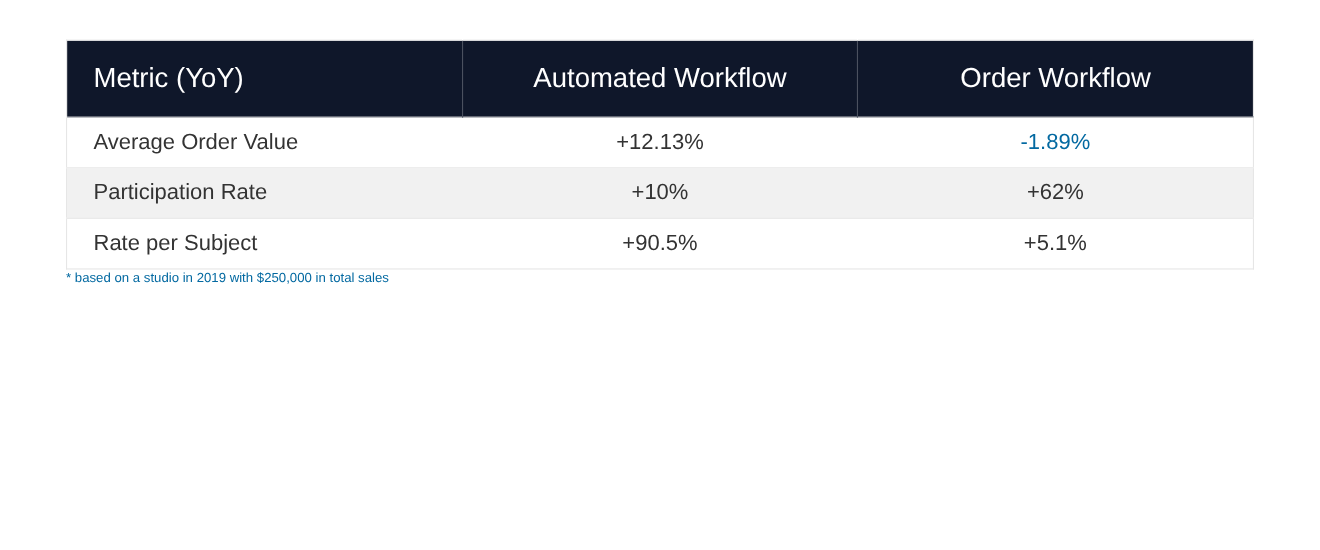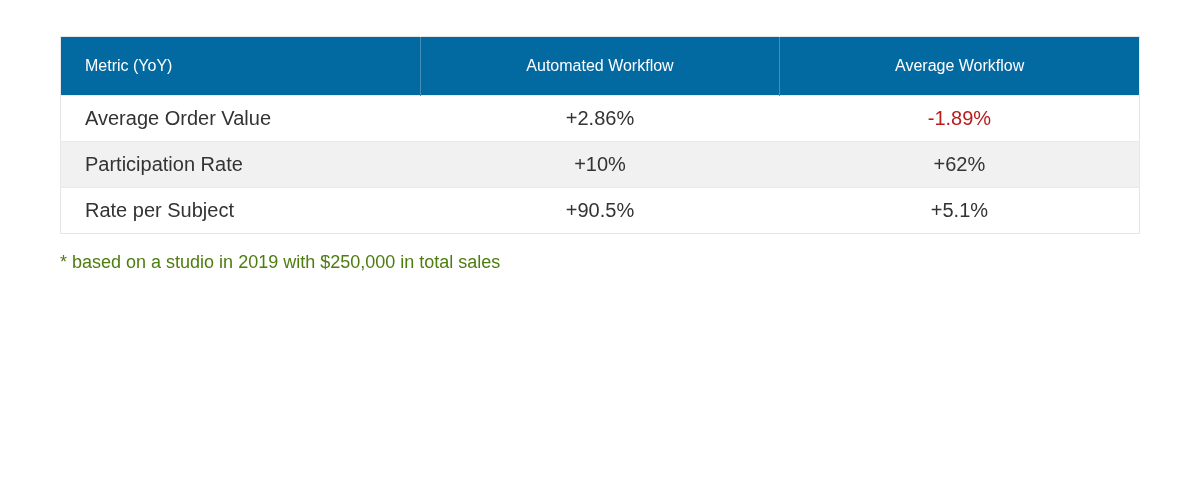--- a/index.html
+++ b/index.html
@@ -21,65 +21,64 @@
     margin-bottom: 26px;
     letter-spacing: 0.2px;
   }
   table {
     width: 100%;
     border-collapse: collapse;
     table-layout: fixed;
     border: 1px solid #e6e6e6;
   }
   th {
-    background: #0369a1;
+    background: #0f172a;
     color: #ffffff;
     font-weight: 400;
-    font-size: 16px;
+    font-size: 25px;
     padding: 20px 24px;
     text-align: center;
     border-right: 1px solid rgba(255,255,255,0.25);
   }
   th:first-child { text-align: left; }
   th:last-child { border-right: none; }
   td {
     font-size: 20px;
     color: #333;
     padding: 11px 24px;
     text-align: center;
     border-top: 1px solid #e9e9e9;
   }
   td:first-child { text-align: left; }
   tbody tr:nth-child(even) td {
     background: #f1f1f1;
   }
-  .neg { color: #b91c1c; }
+  .neg { color: #0369a1; }
   .footnote {
-    margin-top: 18px;
-    font-size: 18px;
-    color: #4d7c0f;
+    font-size: 12px;
+    color: #0369a1;
   }
 </style>
 </head>
 <body>
 
 <div class="wrap">
 
   <table>
     <thead>
       <tr>
         <th>Metric (YoY)</th>
         <th>Automated Workflow</th>
-        <th>Average Workflow</th>
+        <th>Order Workflow</th>
       </tr>
     </thead>
     <tbody>
       <tr>
         <td>Average Order Value</td>
-        <td>+2.86%</td>
+        <td>+12.13%</td>
         <td class="neg">-1.89%</td>
       </tr>
       <tr>
         <td>Participation Rate</td>
         <td>+10%</td>
         <td>+62%</td>
       </tr>
       <tr>
         <td>Rate per Subject</td>
         <td>+90.5%</td>

